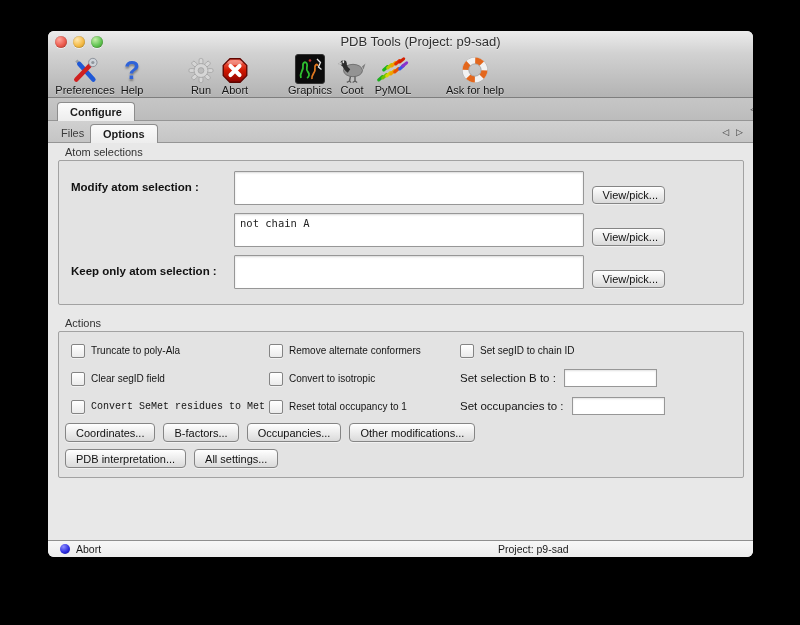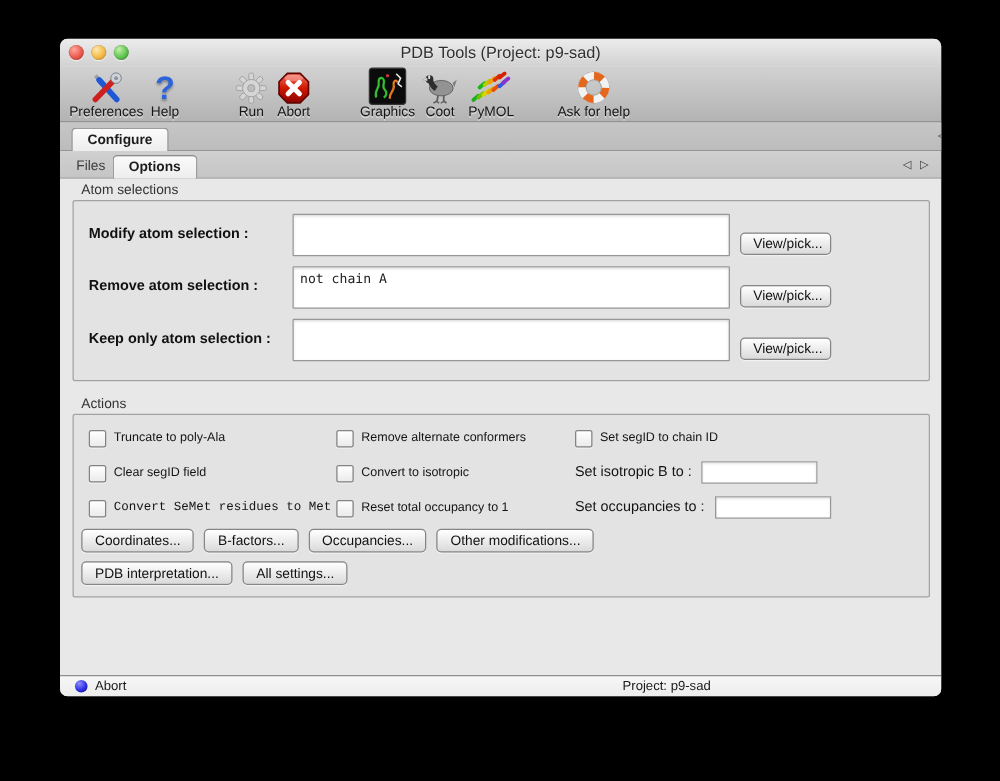--- a/index.html
+++ b/index.html
@@ -4,21 +4,21 @@
 <style>
   html,body{margin:0;padding:0;background:#000;}
   .stage{position:relative;width:800px;height:625px;background:#000;overflow:hidden;
          font-family:"Liberation Sans",sans-serif;-webkit-font-smoothing:antialiased;}
   .window{position:absolute;left:48px;top:31px;width:705px;height:526px;border-radius:6px;
           background:#e8e8e8;overflow:hidden;
           box-shadow:0 0 0 1px rgba(0,0,0,.65), 0 14px 34px rgba(0,0,0,.9);}
 
   
   .titlebar{position:absolute;left:0;top:0;width:100%;height:22px;
-            background:linear-gradient(#ececec,#d2d2d2);}
+            background:linear-gradient(#ececec,#d2d2d2);padding-left:40px;}
   .traffic{position:absolute;left:7px;top:5px;display:flex;gap:6px;}
   .light{width:12px;height:12px;border-radius:50%;box-shadow:inset 0 0 1px rgba(0,0,0,.4),0 1px 0 rgba(255,255,255,.6);}
   .light.red{background:radial-gradient(circle at 35% 30%, #ffa79d, #ec5b4e 55%, #a83326);}
   .light.yellow{background:radial-gradient(circle at 35% 30%, #ffe8b0, #f5bb46 55%, #b9891f);}
   .light.green{background:radial-gradient(circle at 35% 30%, #c4f0a8, #61c452 55%, #35821f);}
   .title{position:absolute;left:0;top:0;width:100%;height:22px;line-height:22px;text-align:center;
          font-size:13px;color:#303030;text-shadow:0 1px 0 rgba(255,255,255,.55);}
 
   
   .toolbar{position:absolute;left:0;top:22px;width:100%;height:44px;
@@ -251,21 +251,20 @@
 
     <div class="content">
 
       <div class="group-label as-label">Atom selections</div>
       <div class="groupbox group1">
 
         <div class="sel-label l1">Modify atom selection :</div>
         <textarea class="sel-field t1" spellcheck="false" style=""></textarea>
         <button class="btn viewpick b1">View/pick...</button>
 
-        <div class="sel-label l2">Remove atom selection :</div>
         <textarea class="sel-field t2" spellcheck="false" style="">not chain A</textarea>
         <button class="btn viewpick b2">View/pick...</button>
 
         <div class="sel-label l3">Keep only atom selection :</div>
         <textarea class="sel-field t3" spellcheck="false" style=""></textarea>
         <button class="btn viewpick b3">View/pick...</button>
       </div>
 
       <div class="group-label act-label">Actions</div>
       <div class="groupbox group2">
@@ -295,21 +294,21 @@
         <div class="cb c1r3">
           <span class="box"></span>
           <span class="cb-label">Convert SeMet residues to Met</span>
         </div>
         <div class="cb c2r3">
           <span class="box"></span>
           <span class="cb-label">Reset total occupancy to 1</span>
         </div>
 
         <div class="fieldrow f1">
-          <span class="flabel">Set isotropic B to :</span>
+          <span class="flabel">Set selection B to :</span>
           <input class="smallinput" type="text" value="" style="">
         </div>
         <div class="fieldrow f2">
           <span class="flabel">Set occupancies to :</span>
           <input class="smallinput" type="text" value="" style="">
         </div>
 
         <div class="btnrow br1">
           <button class="btn actbtn">Coordinates...</button>
           <button class="btn actbtn">B-factors...</button>

